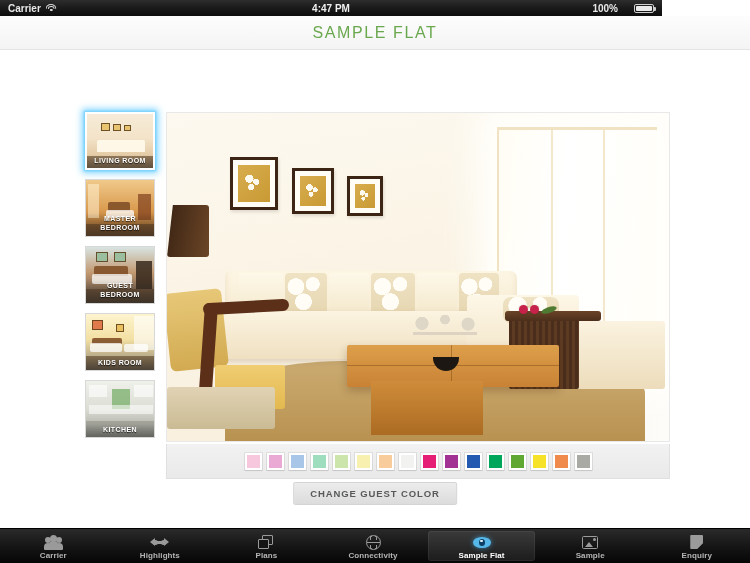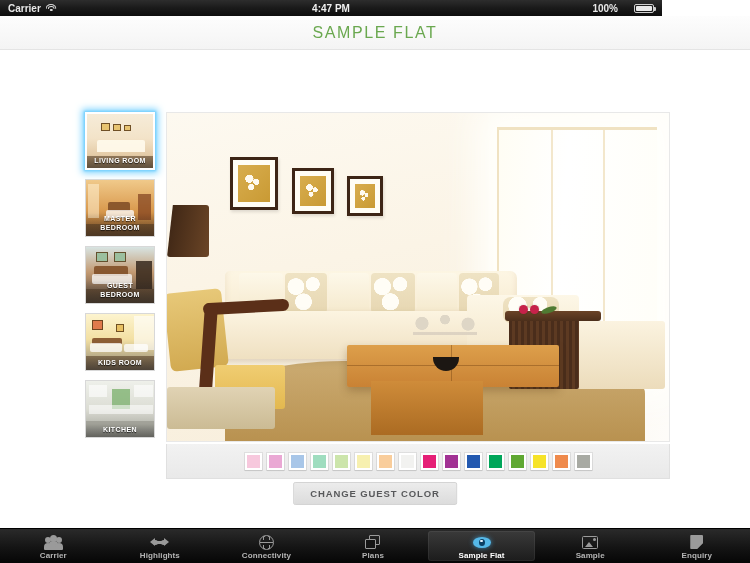--- a/index.html
+++ b/index.html
@@ -479,31 +479,31 @@
       <span class="ico i-highlights">
         <span class="ar-l"></span>
         <span class="bar"></span>
         <span class="ar-r"></span>
         <span class="dot d1"></span>
         <span class="dot d2"></span>
       </span>
       <span class="lbl">Highlights</span>
     </div>
     <div class="tab">
-      <span class="ico i-connect">
-        <span class="globe"></span>
-      </span>
-      <span class="lbl">Connectivity</span>
-    </div>
-    <div class="tab">
       <span class="ico i-plans">
         <span class="p-back"></span>
         <span class="p-front"></span>
       </span>
       <span class="lbl">Plans</span>
+    </div>
+    <div class="tab">
+      <span class="ico i-connect">
+        <span class="globe"></span>
+      </span>
+      <span class="lbl">Connectivity</span>
     </div>
     <div class="tab active">
       <span class="ico i-sample">
         <span class="eye"></span>
         <span class="pup"></span>
         <span class="gl"></span>
       </span>
       <span class="lbl">Sample Flat</span>
     </div>
     <div class="tab">

